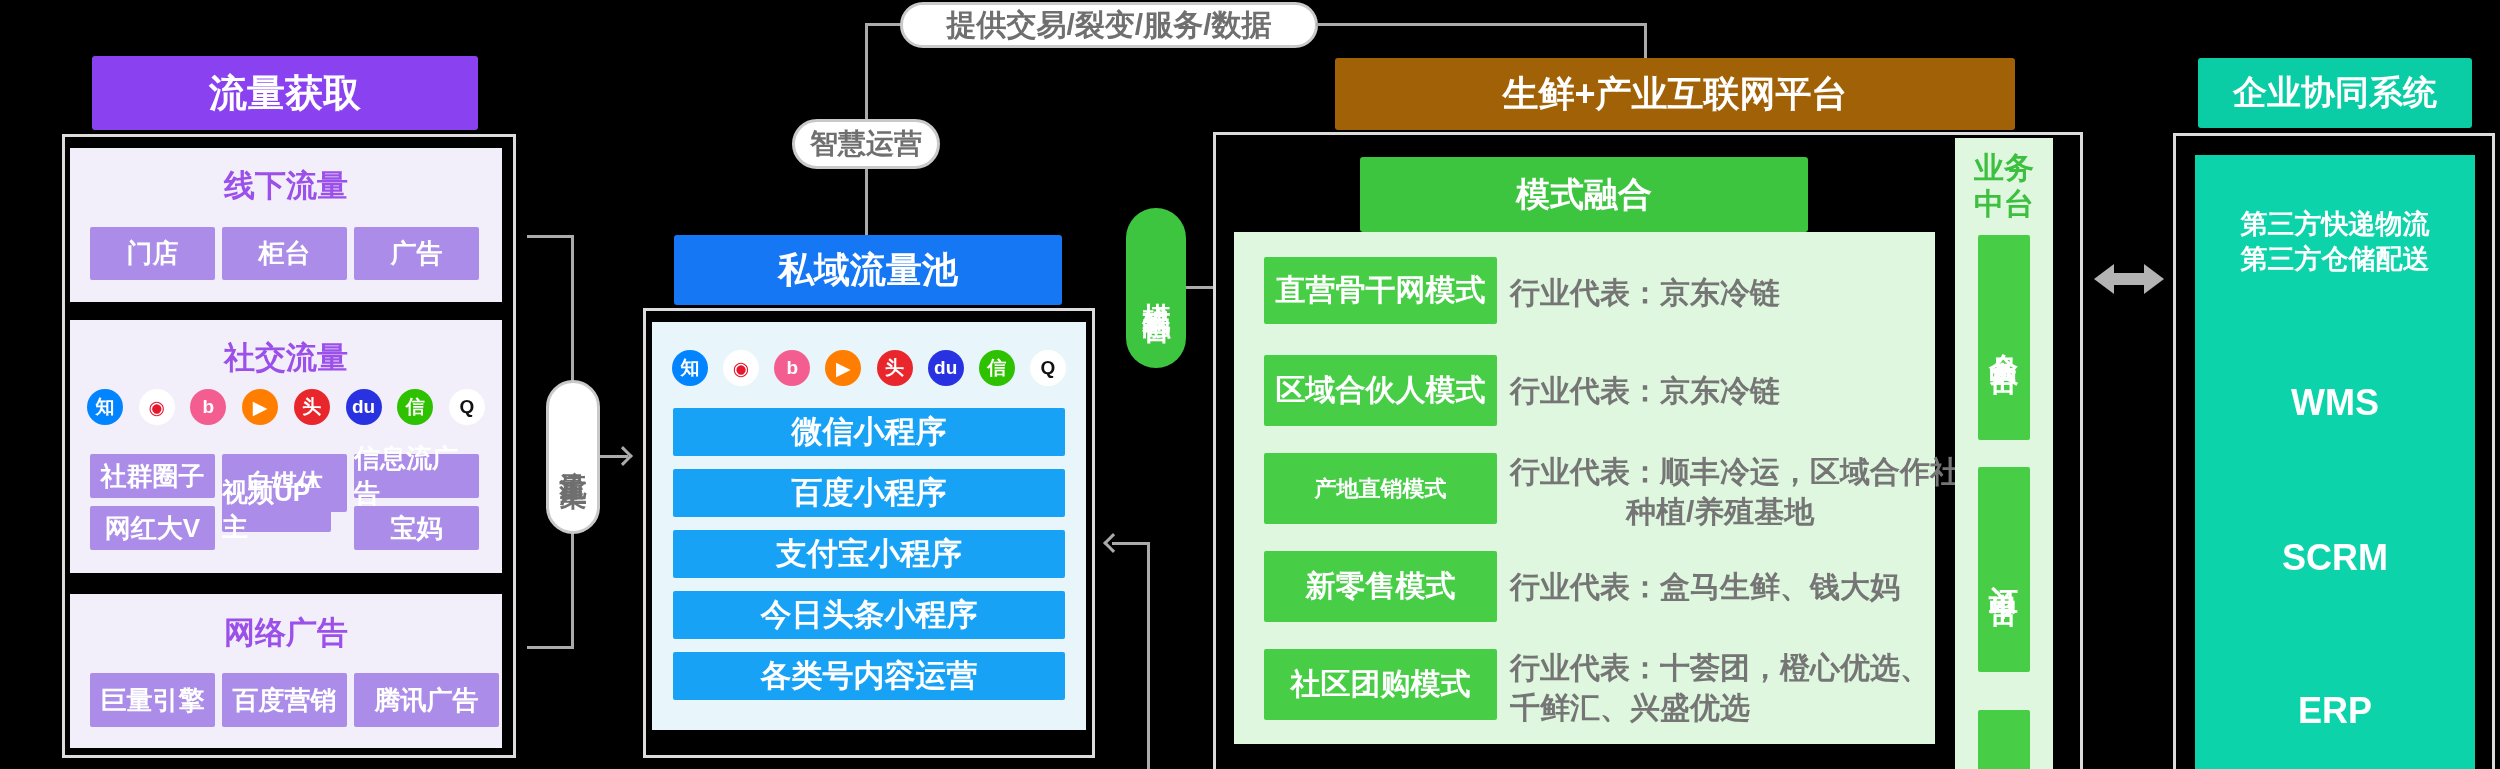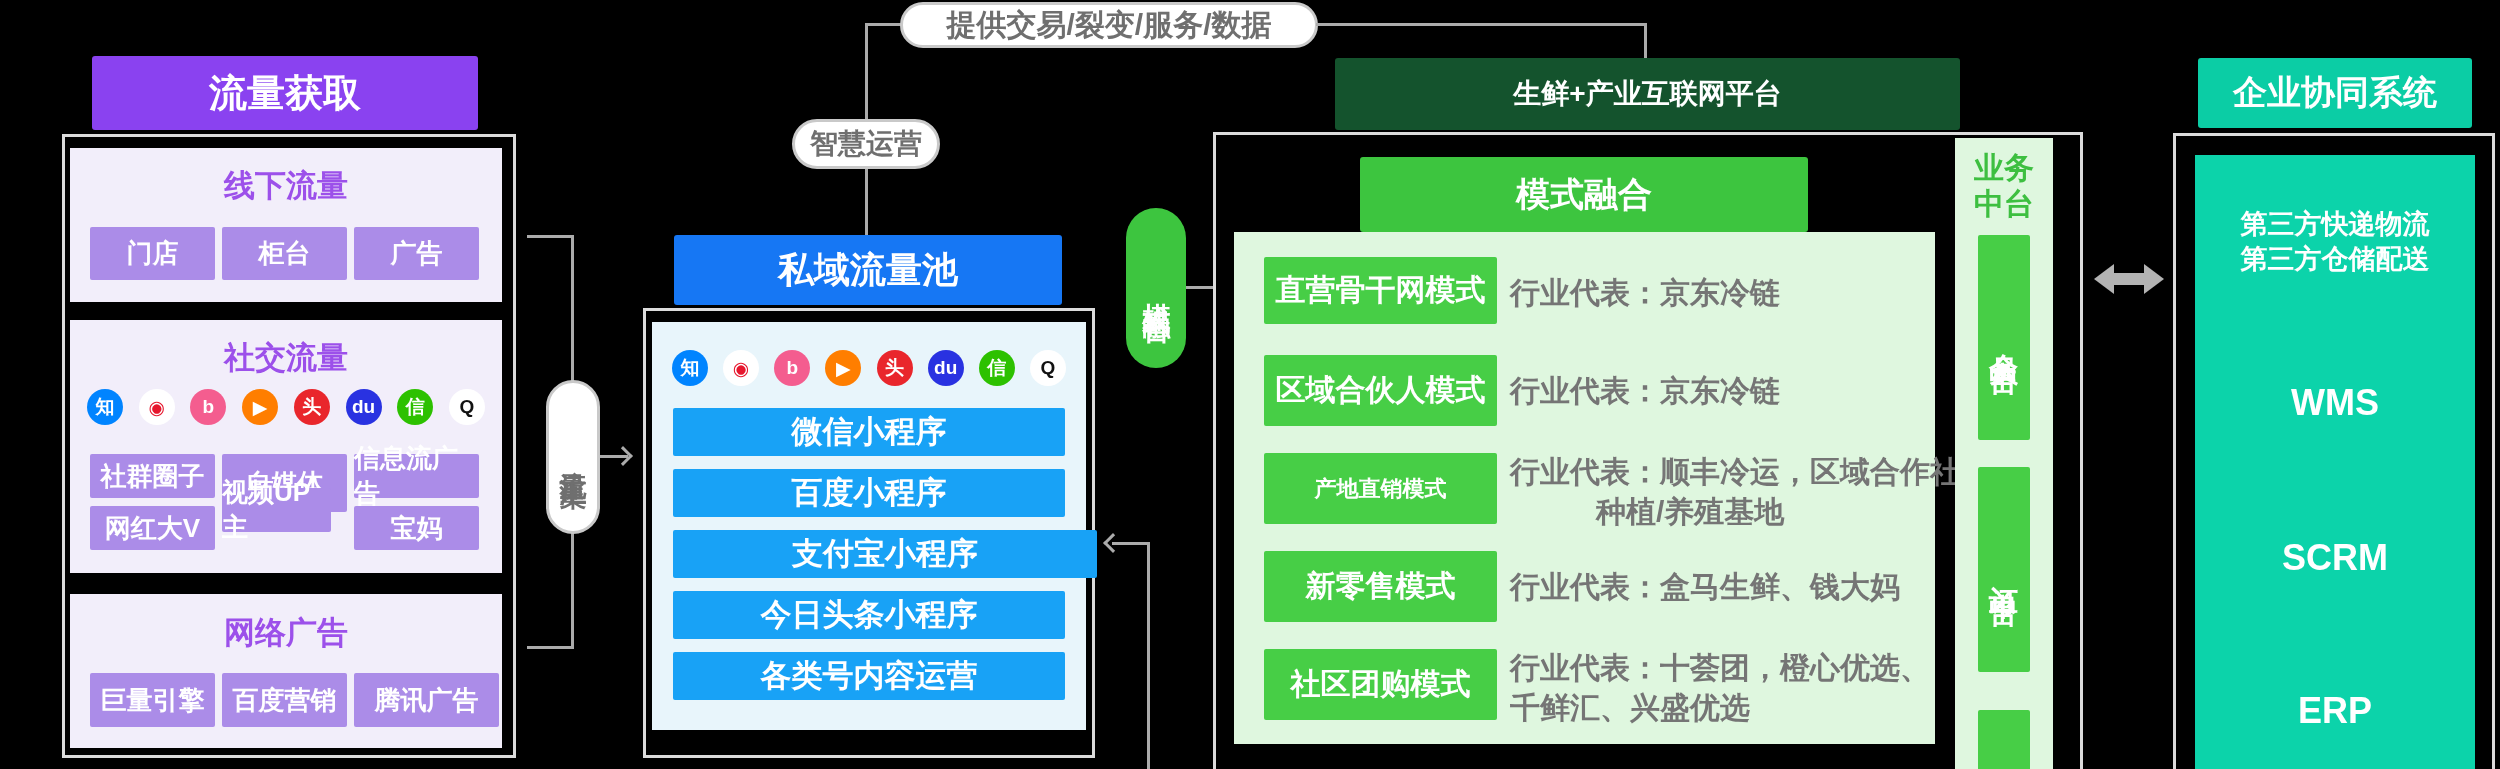--- a/index.html
+++ b/index.html
@@ -87,46 +87,46 @@
     <span class="icon" style="background: rgb(255, 255, 255); color: rgb(230, 22, 45);">◉</span>
     <span class="icon" style="background: rgb(244, 93, 143); color: rgb(255, 255, 255);">b</span>
     <span class="icon" style="background: rgb(255, 126, 0); color: rgb(255, 255, 255);">▶</span>
     <span class="icon" style="background: rgb(233, 38, 44); color: rgb(255, 255, 255);">头</span>
     <span class="icon" style="background: rgb(41, 50, 225); color: rgb(255, 255, 255);">du</span>
     <span class="icon" style="background: rgb(45, 193, 0); color: rgb(255, 255, 255);">信</span>
     <span class="icon" style="background: rgb(255, 255, 255); color: rgb(17, 17, 17);">Q</span>
   </div>
   <div class="abs bluebtn" style="left:673px;top:408px;width:392px;height:48px;">微信小程序</div>
   <div class="abs bluebtn" style="left:673px;top:469px;width:392px;height:48px;">百度小程序</div>
-  <div class="abs bluebtn" style="left:673px;top:530px;width:424px;height:48px;">支付宝小程序</div>
+  <div class="abs bluebtn" style="left:673px;top:530px;width:392px;height:48px;">支付宝小程序</div>
   <div class="abs bluebtn" style="left:673px;top:591px;width:392px;height:48px;">今日头条小程序</div>
   <div class="abs bluebtn" style="left:673px;top:652px;width:392px;height:48px;">各类号内容运营</div>
 
   <div class="abs line" style="left:1147px;top:542px;width:3px;height:227px;"></div>
   <div class="abs line" style="left:1112px;top:542px;width:38px;height:3px;"></div>
   <div class="abs chev" style="left:1106px;top:536px;border-top:none;border-right:none;border-bottom:3px solid #ABABAB;border-left:3px solid #ABABAB;transform:rotate(45deg);"></div>
 
   <div class="abs hdr vtext" style="left:1126px;top:208px;width:60px;height:160px;background:#3DC53F;border-radius:30px;font-size:28px;">模式融合</div>
   <div class="abs line" style="left:1186px;top:286px;width:27px;height:3px;"></div>
 
-  <div class="abs hdr" style="left:1335px;top:58px;width:625px;height:72px;background:#14532d;font-size:28px;">生鲜+产业互联网平台</div>
+  <div class="abs hdr" style="left:1335px;top:58px;width:680px;height:72px;background:#a16207;font-size:36px;">生鲜+产业互联网平台</div>
   <div class="abs obox" style="left:1213px;top:132px;width:870px;height:660px;"></div>
   <div class="abs hdr" style="left:1360px;top:157px;width:448px;height:75px;background:#3DC53F;font-size:34px;">模式融合</div>
   <div class="abs" style="left:1234px;top:232px;width:701px;height:512px;background:#DFF7DF;"></div>
 
   <div class="abs greenbox" style="left:1264px;top:257px;width:233px;height:67px;font-size:30px;">直营骨干网模式</div>
   <div class="abs desc" style="left:1510px;top:257px;height:71px;display:flex;align-items:center;">行业代表：京东冷链</div>
 
   <div class="abs greenbox" style="left:1264px;top:355px;width:233px;height:71px;font-size:30px;">区域合伙人模式</div>
   <div class="abs desc" style="left:1510px;top:355px;height:71px;display:flex;align-items:center;">行业代表：京东冷链</div>
 
   <div class="abs greenbox" style="left:1264px;top:453px;width:233px;height:71px;font-size:22px;">产地直销模式</div>
   <div class="abs desc" style="left:1510px;top:452px;">
     <div>行业代表：顺丰冷运，区域合作社，</div>
-    <div style="margin-left:86px;">种植/养殖基地</div>
+    <div style="margin-left:116px;">种植/养殖基地</div>
   </div>
 
   <div class="abs greenbox" style="left:1264px;top:551px;width:233px;height:71px;font-size:30px;">新零售模式</div>
   <div class="abs desc" style="left:1510px;top:551px;height:71px;display:flex;align-items:center;">行业代表：盒马生鲜、钱大妈</div>
 
   <div class="abs greenbox" style="left:1264px;top:649px;width:233px;height:71px;font-size:30px;">社区团购模式</div>
   <div class="abs desc" style="left:1510px;top:648px;">
     <div>行业代表：十荟团，橙心优选、</div>
     <div style="">千鲜汇、兴盛优选</div>
   </div>

